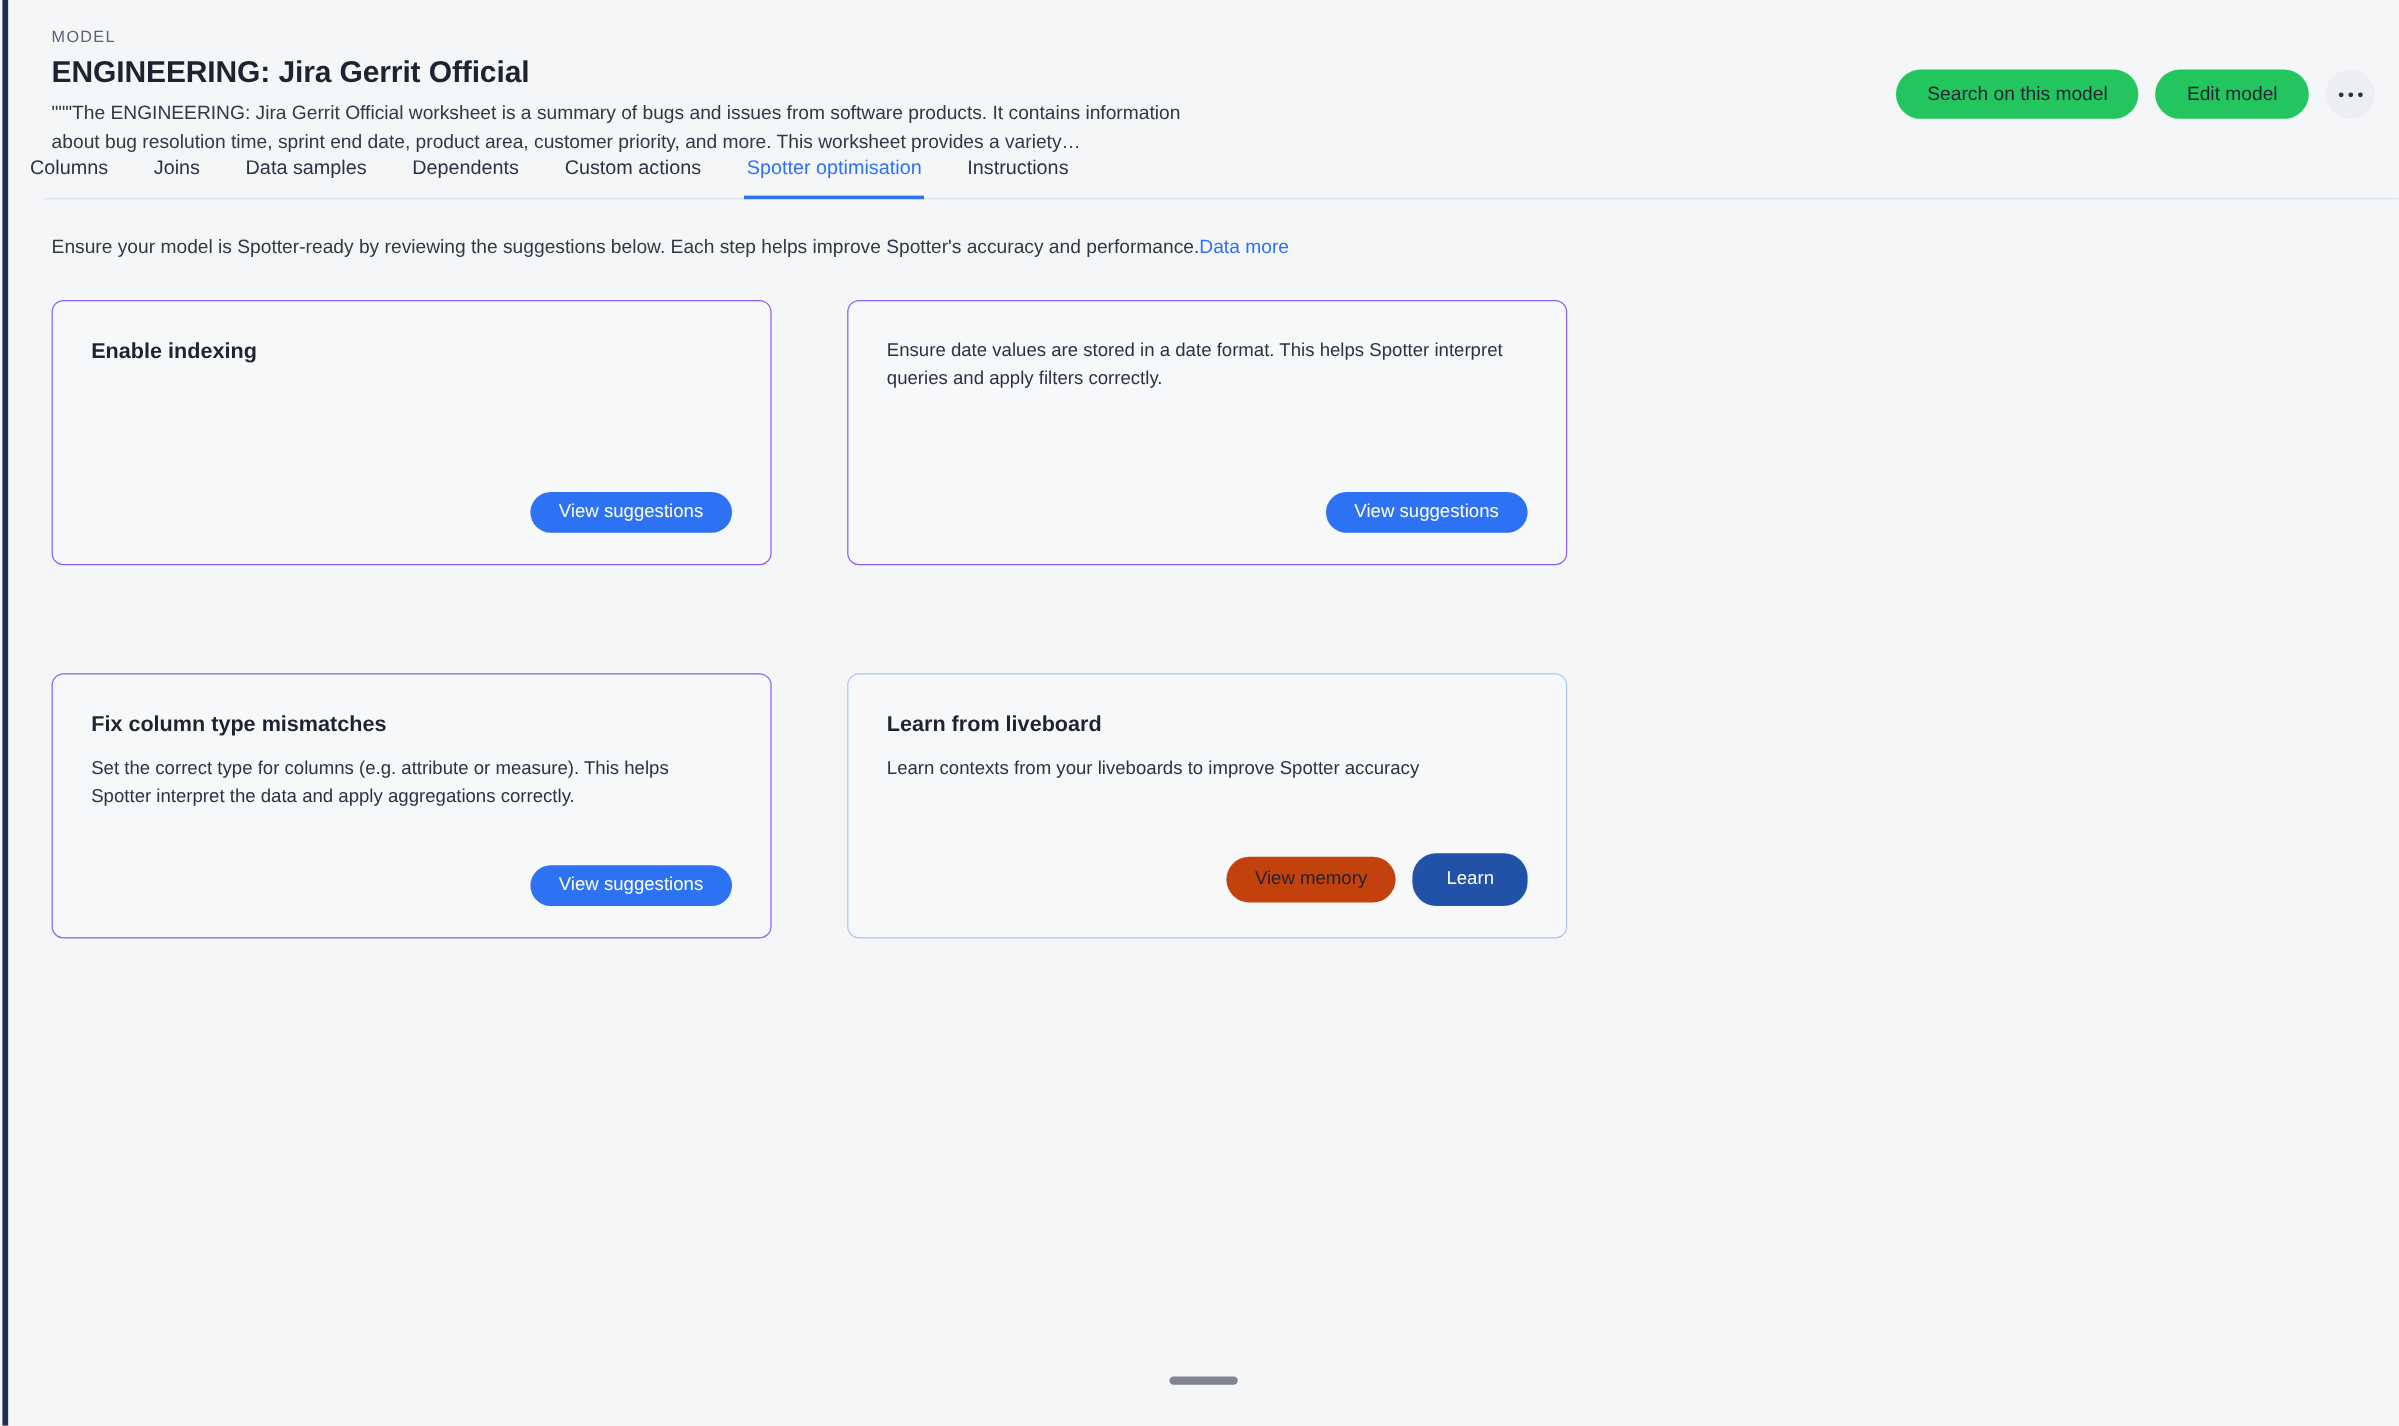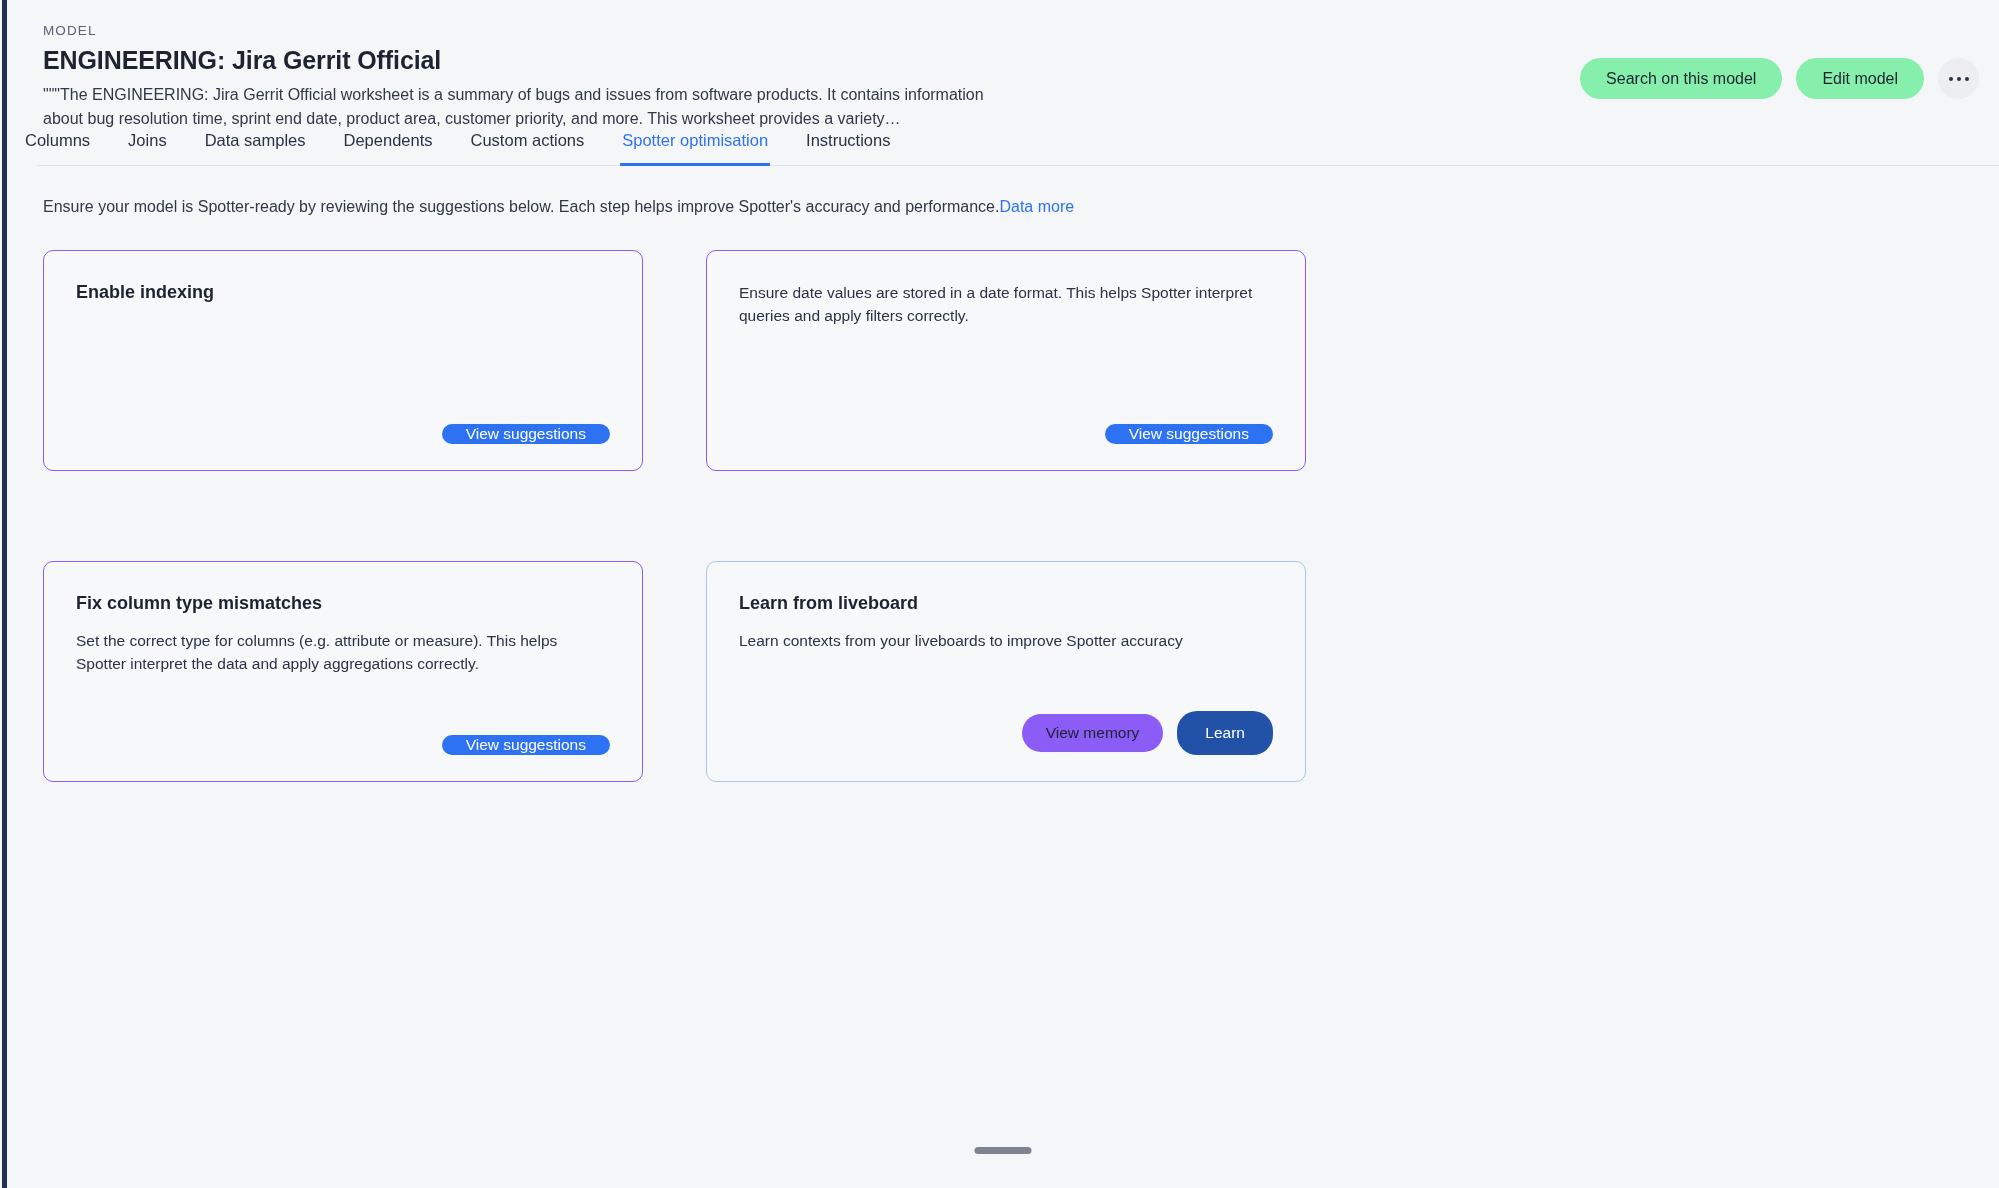--- a/index.html
+++ b/index.html
@@ -74,21 +74,21 @@
   
   #header-actions {
     position: absolute;
     right: 20px;
     top: 58px;
     display: flex;
     align-items: center;
     gap: 14px;
   }
   .pill-btn {
-    background: #86efac;
+    background: #22c55e;
     border: none;
     border-radius: 22px;
     height: 41px;
     padding: 0 26px;
     font-size: 16px;
     font-family: "Liberation Sans", sans-serif;
     color: #1d2330;
     cursor: pointer;
     white-space: nowrap;
     line-height: 41px;
@@ -208,41 +208,41 @@
     display: flex;
     justify-content: flex-end;
     align-items: center;
     gap: 14px;
   }
   .btn-primary {
     background: #2e72f4;
     color: #ffffff;
     border: none;
     border-radius: 20px;
-    height: 20px;
+    height: 34px;
     padding: 0 24px;
     font-size: 15.5px;
     cursor: pointer;
     font-family: "Liberation Sans", sans-serif;
     white-space: nowrap;
   }
   .btn-dark {
     background: #2251a8;
     color: #ffffff;
     border: none;
     border-radius: 20px;
     height: 44px;
     padding: 0 28px;
     font-size: 15.5px;
     cursor: pointer;
     font-family: "Liberation Sans", sans-serif;
     white-space: nowrap;
   }
   .btn-ghost {
-    background: #8b5cf6;
+    background: #c2410c;
     color: #1d2330;
     border: none;
     border-radius: 20px;
     height: 38px;
     padding: 0 24px;
     font-size: 15.5px;
     cursor: pointer;
     font-family: "Liberation Sans", sans-serif;
     white-space: nowrap;
     text-align: right;

